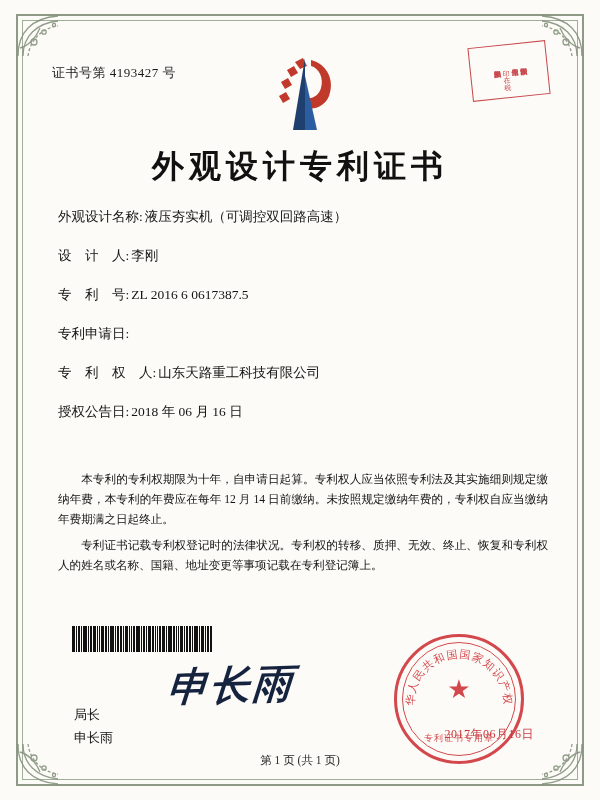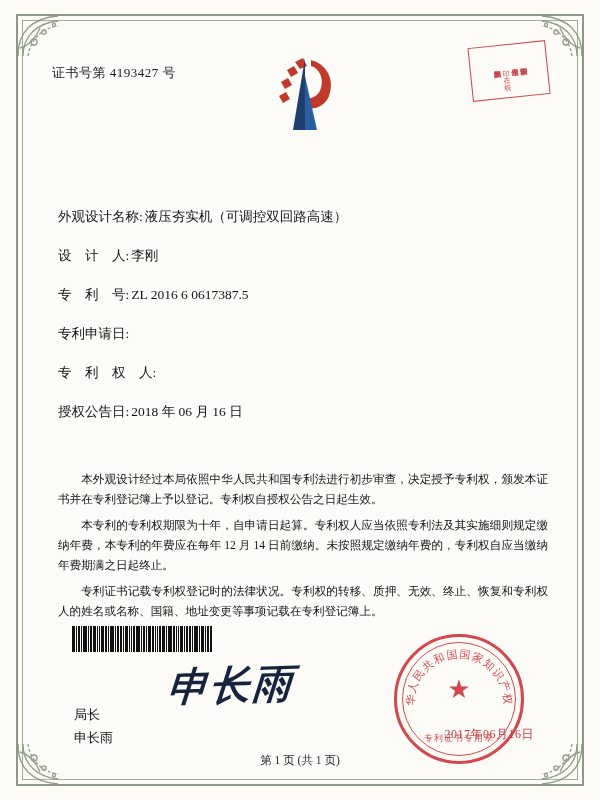--- a/index.html
+++ b/index.html
@@ -315,48 +315,49 @@
 
   <div class="seal-top">
     <div class="inner">
       <span class="col">国家知识产权局</span>
       <span class="col">代用专用章</span>
       <span class="col">印　在　税</span>
       <span class="col">国家知识产权局</span>
     </div>
   </div>
 
+  <div class="title">外观设计专利证书</div>
 
   <div class="fields">
     <div class="field-row">
       <span class="field-label">外观设计名称:</span>
       <span class="field-value">液压夯实机（可调控双回路高速）</span>
     </div>
     <div class="field-row">
       <span class="field-label">设　计　人:</span>
       <span class="field-value">李刚</span>
     </div>
     <div class="field-row">
       <span class="field-label">专　利　号:</span>
       <span class="field-value">ZL 2016 6 0617387.5</span>
     </div>
     <div class="field-row">
       <span class="field-label">专利申请日:</span>
     </div>
     <div class="field-row">
       <span class="field-label">专　利　权　人:</span>
+      <span class="field-value">山东天路重工科技有限公司</span>
     </div>
     <div class="field-row">
       <span class="field-label">授权公告日:</span>
       <span class="field-value">2018 年 06 月 16 日</span>
     </div>
   </div>
 
   <div class="body-text">
-    <p>本外观设计经过本局依照中华人民共和国专利法进行初步审查，决定授予专利权，颁发本证书并在专利登记簿上予以登记。专利权自授权公告之日起生效。</p>
     <p>本专利的专利权期限为十年，自申请日起算。专利权人应当依照专利法及其实施细则规定缴纳年费，本专利的年费应在每年 12 月 14 日前缴纳。未按照规定缴纳年费的，专利权自应当缴纳年费期满之日起终止。</p>
     <p>专利证书记载专利权登记时的法律状况。专利权的转移、质押、无效、终止、恢复和专利权人的姓名或名称、国籍、地址变更等事项记载在专利登记簿上。</p>
   </div>
 
   <div class="barcode">
     <i style="width:3px"></i>
       <i style="width:1px"></i>
       <i style="width:2px"></i>
       <i style="width:1px"></i>
     <i style="width:4px"></i>

